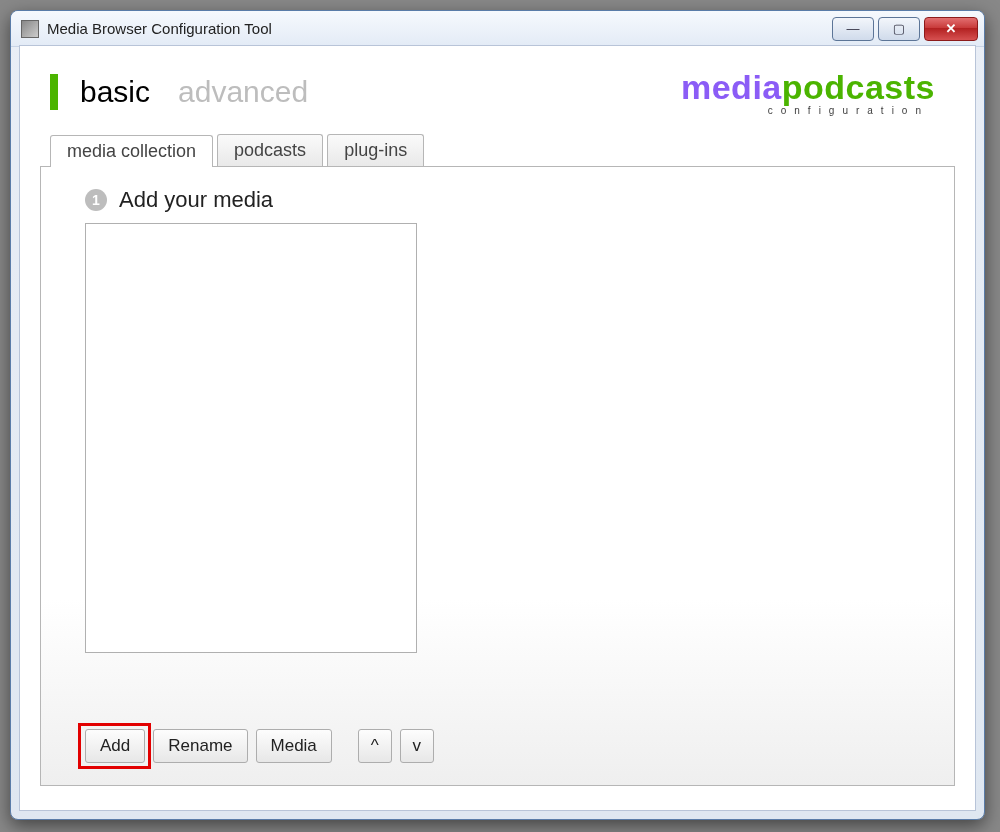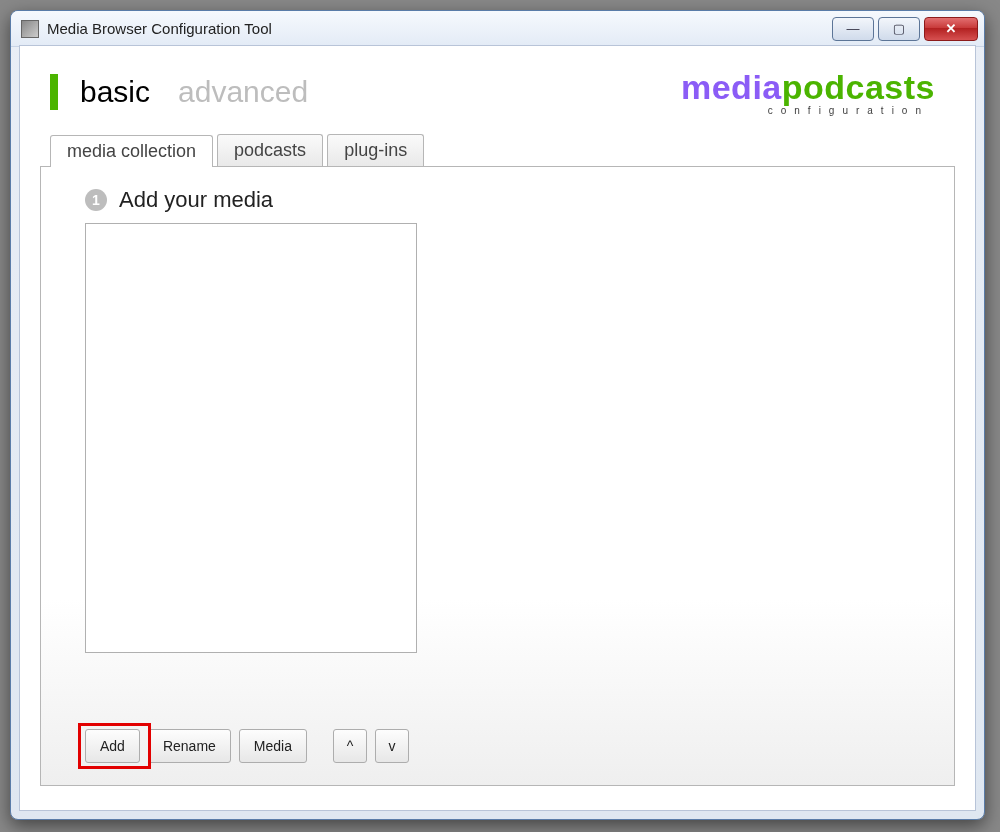--- a/index.html
+++ b/index.html
@@ -167,21 +167,21 @@
     position: absolute;
     left: 44px;
     bottom: 22px;
     display: flex;
     gap: 8px;
     align-items: center;
   }
   .btn {
     height: 34px;
     padding: 0 14px;
-    font-size: 14px;
+    font-size: 17px;
     color: #222;
     border: 1px solid #adadad;
     background: linear-gradient(#fdfdfd, #e7e7e7);
     border-radius: 3px;
     cursor: pointer;
   }
   .btn.square { width: 34px; padding: 0; }
   .spacer { width: 10px; }
 
   .highlight-box {

